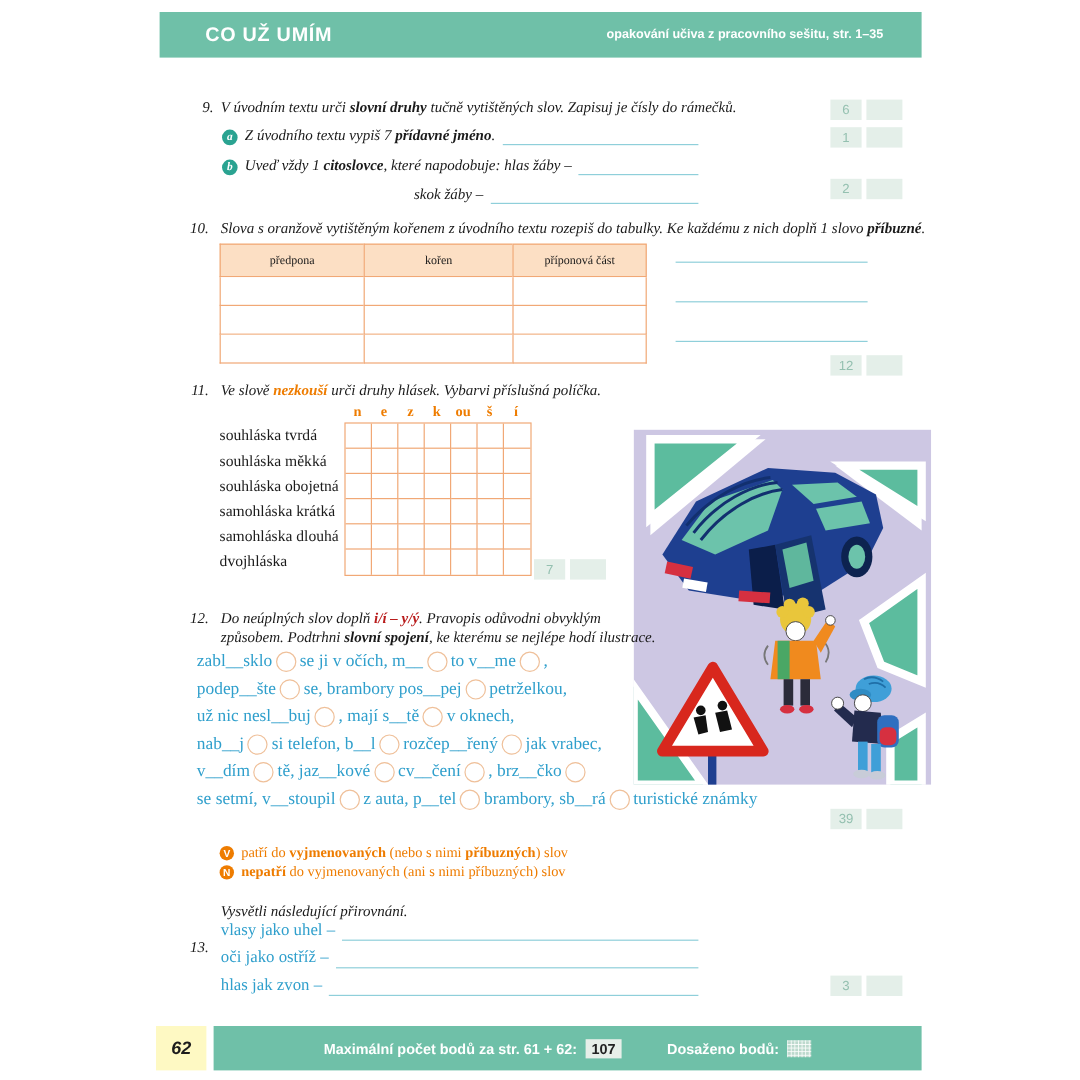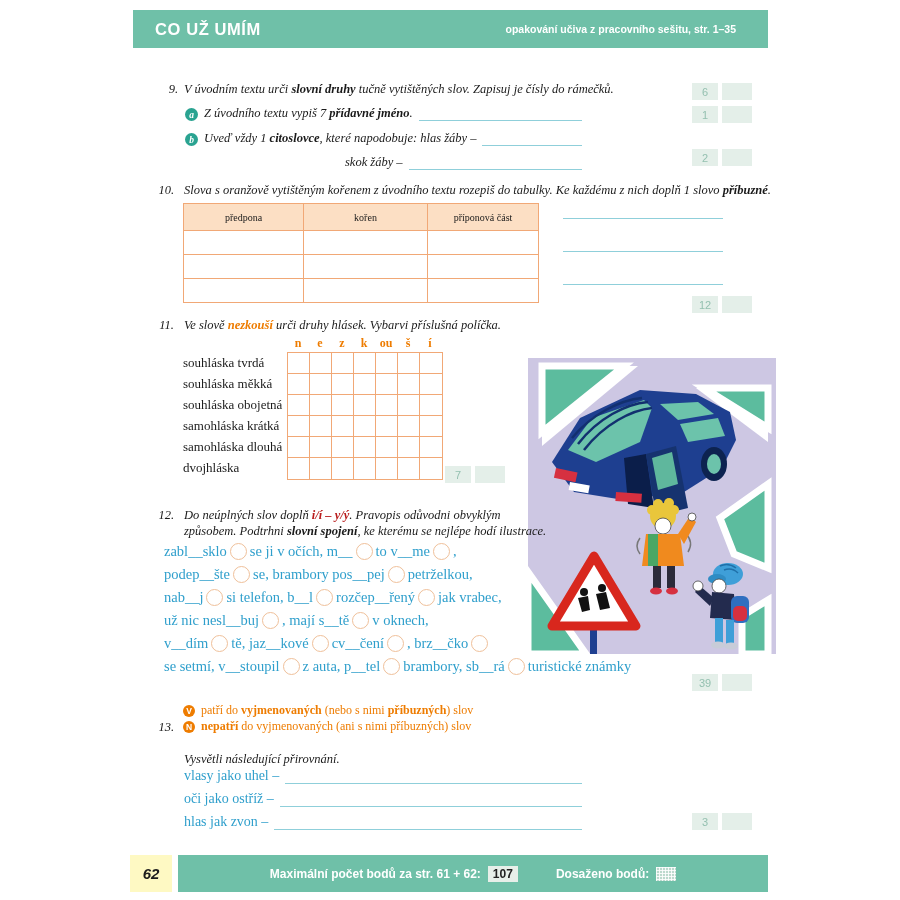--- a/index.html
+++ b/index.html
@@ -1,21 +1,21 @@
 <!DOCTYPE html>
 <html><head>
 <meta charset="utf-8">
 <style>
   html,body{margin:0;padding:0;background:#fff;}
   #page{position:relative;width:900px;height:900px;background:#fff;overflow:hidden;
         font-family:"Liberation Serif",serif;color:#1a1a1a;}
   
   .band{position:absolute;background:#6fc0a8;display:flex;align-items:center;}
   .band-title{font-family:"Liberation Sans",sans-serif;font-weight:bold;font-size:16.5px;
-              color:#fff;letter-spacing:.6px;padding-left:22px;}
+              color:#fff;letter-spacing:.6px;padding-left:22px;margin-left:16px;}
   .band-sub{font-family:"Liberation Sans",sans-serif;font-weight:bold;font-size:10.5px;
             color:#fff;margin-left:auto;padding-right:32px;}
   .pageno{position:absolute;background:#fef9c3;display:flex;align-items:center;justify-content:center;
           font-family:"Liberation Sans",sans-serif;font-weight:bold;font-size:15px;color:#1c1c1c;font-style:italic;}
   .foot-label{font-family:"Liberation Sans",sans-serif;font-weight:bold;font-size:12px;color:#fff;}
   .foot-box{font-family:"Liberation Sans",sans-serif;font-weight:bold;font-size:12px;color:#222;
             background:#e7efe9;padding:1px 5px;margin-left:7px;}
   .hatch{width:20px;height:14px;margin-left:7px;background-color:#bcd9cd;
          background-image:linear-gradient(rgba(255,255,255,.85) 1px,transparent 1px),
                           linear-gradient(90deg,rgba(255,255,255,.85) 1px,transparent 1px);
@@ -304,34 +304,34 @@
           <span>,</span>
         </div>
       <div class="wl">
           <span>podep__šte </span>
           <span class="crc"></span>
           <span> se, brambory pos__pej </span>
           <span class="crc"></span>
           <span> petrželkou,</span>
         </div>
       <div class="wl">
+          <span>už nic nesl__buj </span>
+          <span class="crc"></span>
+          <span>, mají s__tě </span>
+          <span class="crc"></span>
+          <span> v oknech,</span>
+        </div>
+      <div class="wl">
           <span>nab__j </span>
           <span class="crc"></span>
           <span> si telefon, b__l </span>
           <span class="crc"></span>
           <span> rozčep__řený </span>
           <span class="crc"></span>
           <span> jak vrabec,</span>
-        </div>
-      <div class="wl">
-          <span>už nic nesl__buj </span>
-          <span class="crc"></span>
-          <span>, mají s__tě </span>
-          <span class="crc"></span>
-          <span> v oknech,</span>
         </div>
       <div class="wl">
           <span>v__dím </span>
           <span class="crc"></span>
           <span> tě, jaz__kové </span>
           <span class="crc"></span>
           <span> cv__čení </span>
           <span class="crc"></span>
           <span>, brz__čko </span>
           <span class="crc"></span>
@@ -356,21 +356,21 @@
       <span class="lbadge">V</span>
       <span><span>patří do </span><span class="b">vyjmenovaných</span><span> (nebo s nimi </span><span class="b">příbuzných</span><span>) slov</span></span>
     </div>
     <div class="legendrow" style="left:183px;top:719px;">
       <span class="lbadge">N</span>
       <span><span class="b">nepatří</span><span> do vyjmenovaných (ani s nimi příbuzných) slov</span></span>
     </div>
   </div>
 
   <div>
-    <div class="num" style="left:148px;top:720px;">13.</div>
+    <div class="num" style="left:148px;top:782px;">13.</div>
     <div class="instr" style="left:184px;top:752px;"><span>Vysvětli následující přirovnání.</span></div>
 
     <div class="ansrow blue" style="left:184px;top:768px;width:398px;">
       <span>vlasy jako uhel –</span>
       <span class="wline"></span>
     </div>
     <div class="ansrow blue" style="left:184px;top:791px;width:398px;">
       <span>oči jako ostříž –</span>
       <span class="wline"></span>
     </div>

